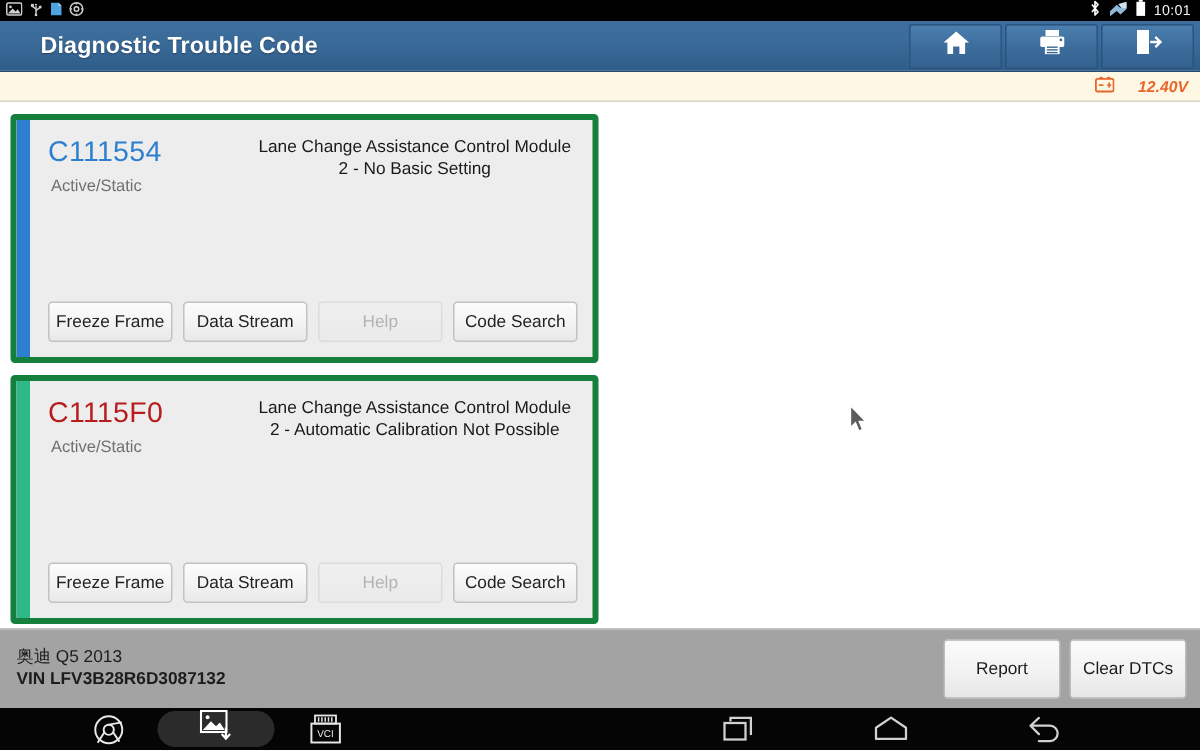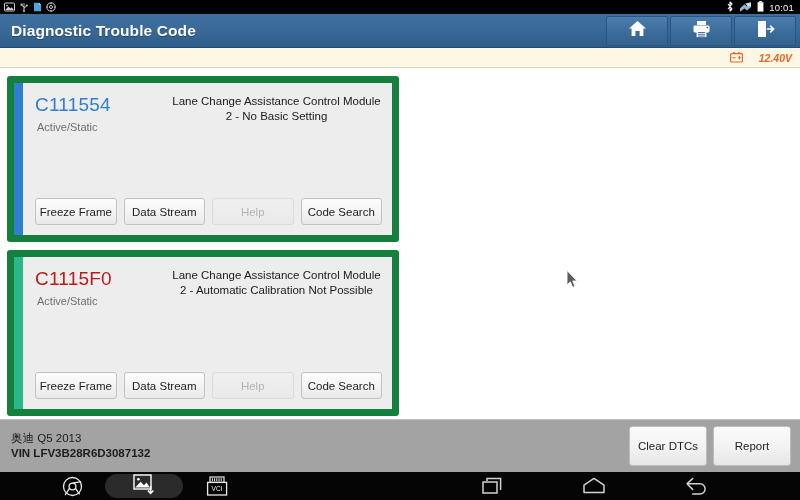--- a/index.html
+++ b/index.html
@@ -32,21 +32,21 @@
   
   .titlebar {
     position: absolute; top: 14px; left: 0;
     width: 800px; height: 34px;
     background: linear-gradient(to bottom, #3e6f9e 0%, #3a6a98 45%, #2f5d8a 100%);
     border-bottom: 1px solid #244c73;
     display: flex; align-items: center;
   }
   .titlebar h1 {
     color: #ffffff; font-size: 15.5px; font-weight: bold;
-    padding-left: 11px; letter-spacing: .1px;
+    padding-left: 27px; letter-spacing: .1px;
     text-shadow: 0 1px 1px rgba(0,0,0,.35);
   }
   .tb-actions {
     margin-left: auto; display: flex; align-items: center;
     gap: 2px; padding-right: 4px; height: 100%;
   }
   .tb-btn {
     width: 62px; height: 30px;
     background: linear-gradient(to bottom, #4b7eae 0%, #3d6d9c 50%, #35628f 100%);
     border: 1px solid #2a5party;
@@ -84,21 +84,21 @@
     padding: 4px 4px 0 4px;
     display: flex; flex-wrap: wrap;
     align-content: flex-start;
     gap: 0;
   }
 
   .dtc-card {
     width: 392px; height: 166px;
     margin: 4px 3px;
     background: #ededed;
-    border: 7px solid #15803d;
+    border: 4px solid #15803d;
     border-radius: 3px;
     position: relative;
     overflow: hidden;
     display: flex;
   }
   .accent { width: 9px; flex: 0 0 9px; }
   .card-body {
     flex: 1; position: relative;
     padding: 10px 10px 0 12px;
   }
@@ -346,22 +346,22 @@
         </div>
       </div>
     </div>
 
   <div class="footer">
     <div class="veh-info">
       <div class="veh-name">奥迪 Q5 2013</div>
       <div class="veh-vin">VIN LFV3B28R6D3087132</div>
     </div>
     <div class="footer-actions">
+      <button class="foot-btn">Report</button>
       <button class="foot-btn">Clear DTCs</button>
-      <button class="foot-btn">Report</button>
     </div>
   </div>
 
   <div class="navbar">
     <div class="nav-left">
       <span class="nav-ico">
         <svg width="21" height="21" viewBox="0 0 21 21">
             <circle cx="10.5" cy="10.5" r="9" fill="none" stroke="#e8e8e8" stroke-width="1.3"></circle>
             <circle cx="10.5" cy="10.5" r="3.4" fill="none" stroke="#e8e8e8" stroke-width="1.3"></circle>
             <path d="M10.5 7.1 L19.2 5.6 M7.6 12.2 L3.1 19.2 M13.4 12.2 L17.6 18.4" stroke="#e8e8e8" stroke-width="1.3" fill="none"></path>

